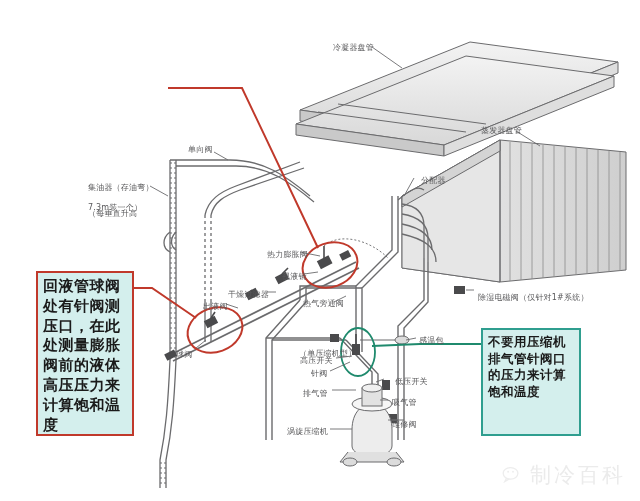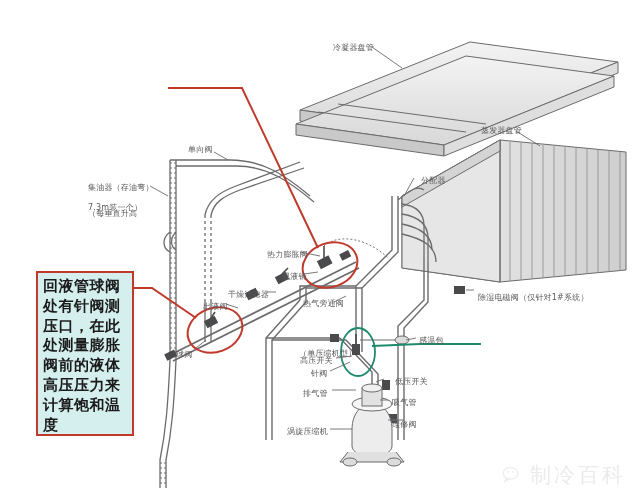--- a/index.html
+++ b/index.html
@@ -235,20 +235,23 @@
       <line x1="388" y1="420" x2="398" y2="420"></line>
       <line x1="330" y1="429" x2="352" y2="429"></line>
     </g>
   </svg>
 
 
   <div class="annot annot-red" id="annot-left">
     <div class="annot-inner">回液管球阀处有针阀测压口，在此处测量膨胀阀前的液体高压压力来计算饱和温度</div>
   </div>
 
+  <div class="annot annot-teal" id="annot-right">
+    <div class="annot-inner">不要用压缩机排气管针阀口的压力来计算饱和温度</div>
+  </div>
 
   <div id="label-host">
       <div class="dlabel" style="left: 333px; top: 43px; text-align: right;">冷凝器盘管</div>
       <div class="dlabel" style="left: 481px; top: 126px;">蒸发器盘管</div>
       <div class="dlabel" style="left: 188px; top: 145px;">单向阀</div>
       <div class="dlabel" style="left: 88px; top: 183px;">集油器（存油弯）</div>
       <div class="dlabel" style="left: 88px; top: 193px; margin-top: 16px;">（每垂直升高</div>
       <div class="dlabel" style="left: 88px; top: 203px;">7.3m装一个）</div>
       <div class="dlabel" style="left: 421px; top: 176px;">分配器</div>
       <div class="dlabel" style="left: 267px; top: 250px;">热力膨胀阀</div>

